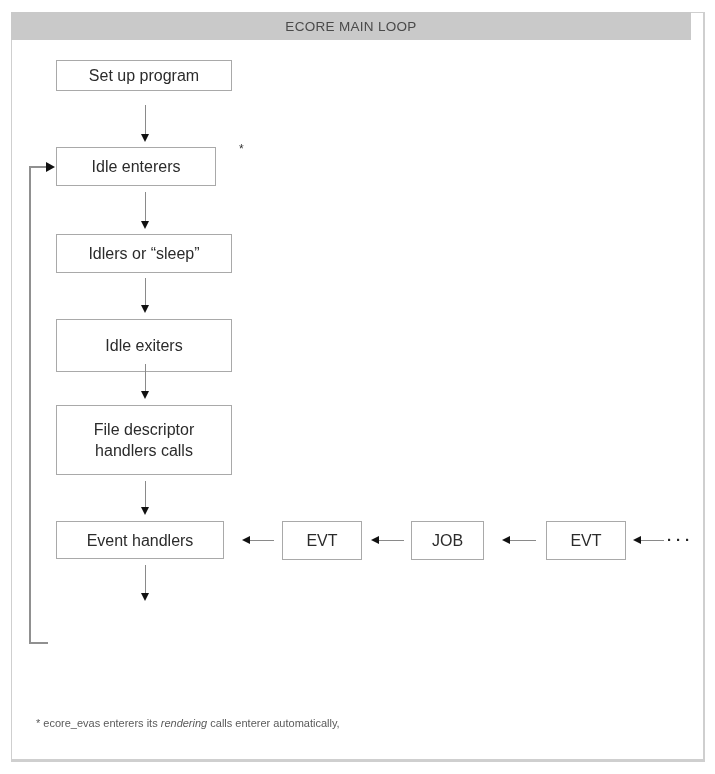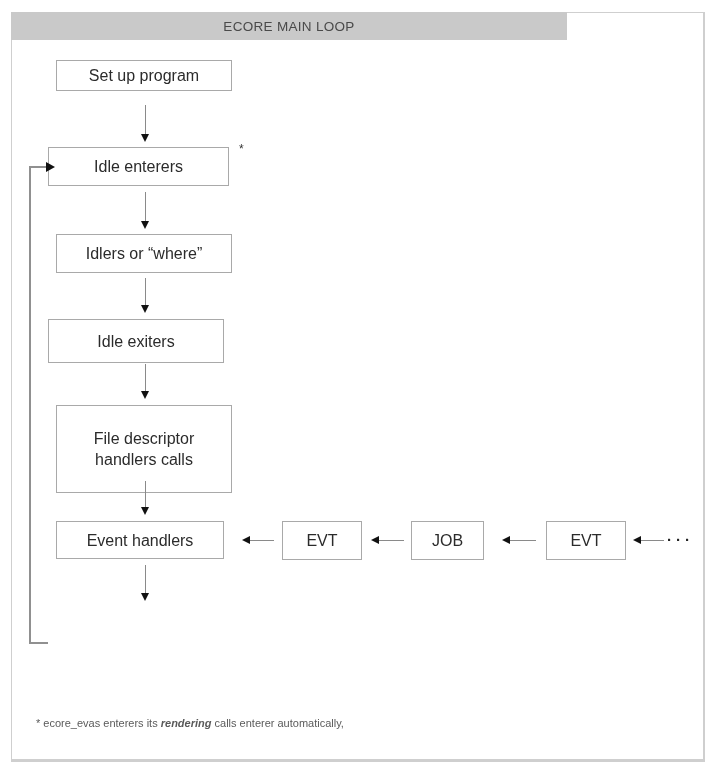--- a/index.html
+++ b/index.html
@@ -6,21 +6,21 @@
   html,body { background:#ffffff; }
   body { font-family:"Liberation Sans", sans-serif; }
   .root { position:relative; width:715px; height:774px; background:#ffffff; overflow:hidden; }
 
   .frame {
     position:absolute; left:11px; top:12px; width:694px; height:750px;
     border:1px solid #cfcfcf; border-right-width:2px; border-bottom-width:3px;
     background:#ffffff;
   }
   .titlebar {
-    position:absolute; left:11px; top:12px; width:556px; height:28px;
+    position:absolute; left:11px; top:12px; width:680px; height:28px;
     background:#c9c9c9; display:flex; align-items:center; justify-content:center;
     font-size:13.5px; color:#4a4a4a; letter-spacing:0.3px;
   }
 
   .box {
     position:absolute; background:#ffffff; border:1px solid #a9a9a9;
     display:flex; align-items:center; justify-content:center; text-align:center;
     font-size:16px; color:#2b2b2b; line-height:21px; padding:0 18px;
   }
 
@@ -37,50 +37,50 @@
            border-left:9px solid #111111; }
   .loopline { position:absolute; background:#909090; }
 
   .asterisk { position:absolute; left:239px; top:142px; font-size:12px; color:#333333; }
   .ellipsis { position:absolute; left:667px; top:531px; font-size:15px;
               letter-spacing:4px; color:#222222; font-weight:bold; }
 
   .footnote { position:absolute; left:31px; top:716px; font-size:11px;
               color:#5a5a5a; line-height:15px; }
   .footnote .l1 { padding-left:5px; }
-  .footnote .emph { font-weight:bold; font-style:italic; }
+  .footnote .emph { font-weight:normal; font-style:italic; }
 </style>
 </head>
 <body>
 
 <div class="root">
 
   <div class="frame"></div>
   <div class="titlebar">
     <span>ECORE MAIN LOOP</span>
   </div>
 
   <div class="box" style="left:56px;top:60px;width:176px;height:31px">
     <span>Set up program</span>
   </div>
 
-  <div class="box" style="left:48px;top:147px;width:181px;height:39px">
+  <div class="box" style="left:56px;top:147px;width:160px;height:39px">
     <span>Idle enterers</span>
   </div>
   <span class="asterisk">*</span>
 
   <div class="box" style="left:56px;top:234px;width:176px;height:39px">
-    <span>Idlers or “where”</span>
+    <span>Idlers or “sleep”</span>
   </div>
 
-  <div class="box" style="left:48px;top:319px;width:176px;height:44px">
+  <div class="box" style="left:56px;top:319px;width:176px;height:53px">
     <span>Idle exiters</span>
   </div>
 
-  <div class="box" style="left:56px;top:405px;width:176px;height:88px">
+  <div class="box" style="left:56px;top:405px;width:176px;height:70px">
     <span>File descriptor handlers calls</span>
   </div>
 
   <div class="box" style="left:56px;top:521px;width:168px;height:38px">
     <span>Event handlers</span>
   </div>
 
 
   <div class="box" style="left:282px;top:521px;width:80px;height:39px">
     <span>EVT</span>

